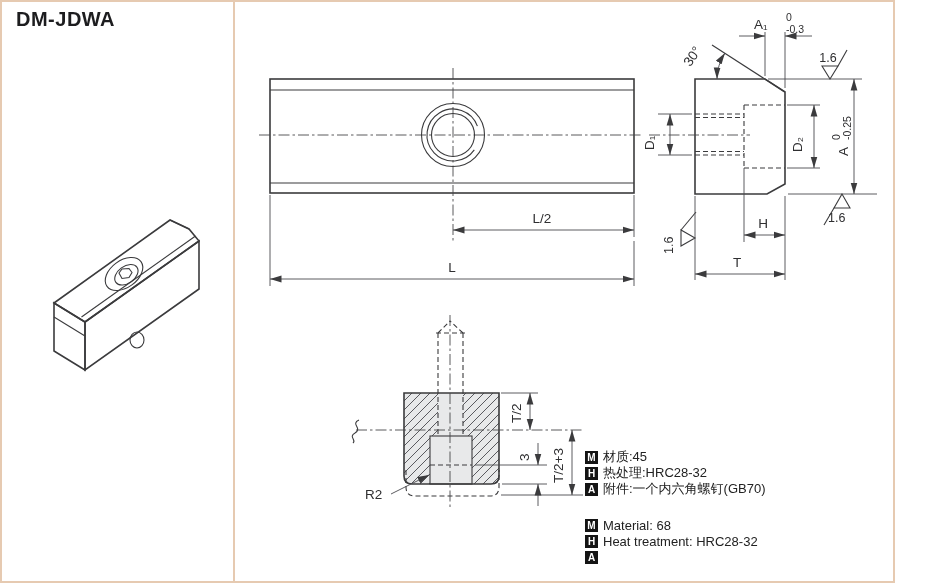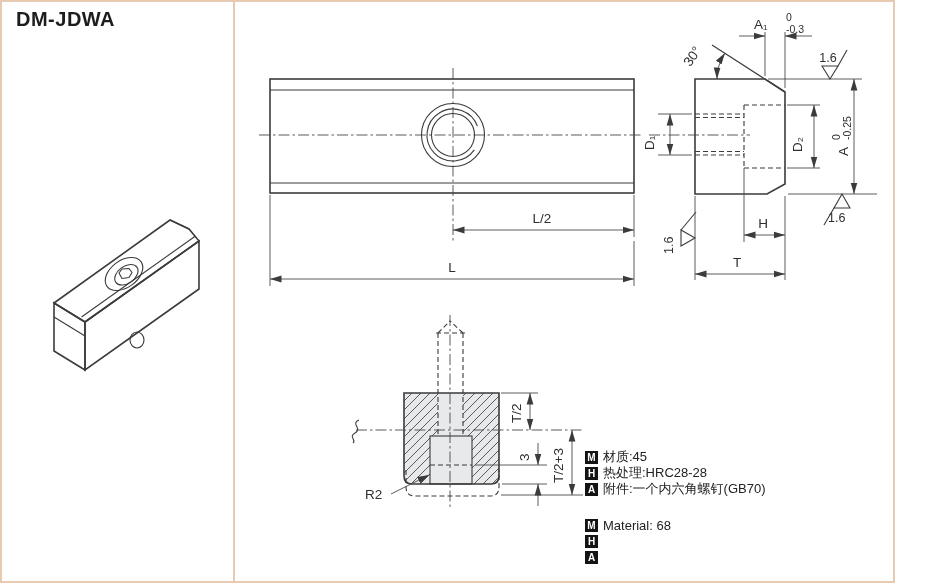--- a/index.html
+++ b/index.html
@@ -216,33 +216,34 @@
     </g>
   </svg>
 
   <div class="notes notes-cn">
     <div class="note-row">
       <span class="badge">M</span>
       <span>材质:45</span>
     </div>
     <div class="note-row">
       <span class="badge">H</span>
-      <span>热处理:HRC28-28</span>
+      <span>热处理:HRC28-32</span>
     </div>
     <div class="note-row">
       <span class="badge">A</span>
       <span>附件:一个内六角螺钉(GB70)</span>
     </div>
   </div>
 
   <div class="notes notes-en">
     <div class="note-row">
       <span class="badge">M</span>
       <span>Material: 68</span>
     </div>
     <div class="note-row">
       <span class="badge">H</span>
+      <span>Heat treatment: HRC28-32</span>
     </div>
     <div class="note-row">
       <span class="badge">A</span>
     </div>
   </div>
 </div>
 
 </body></html>

